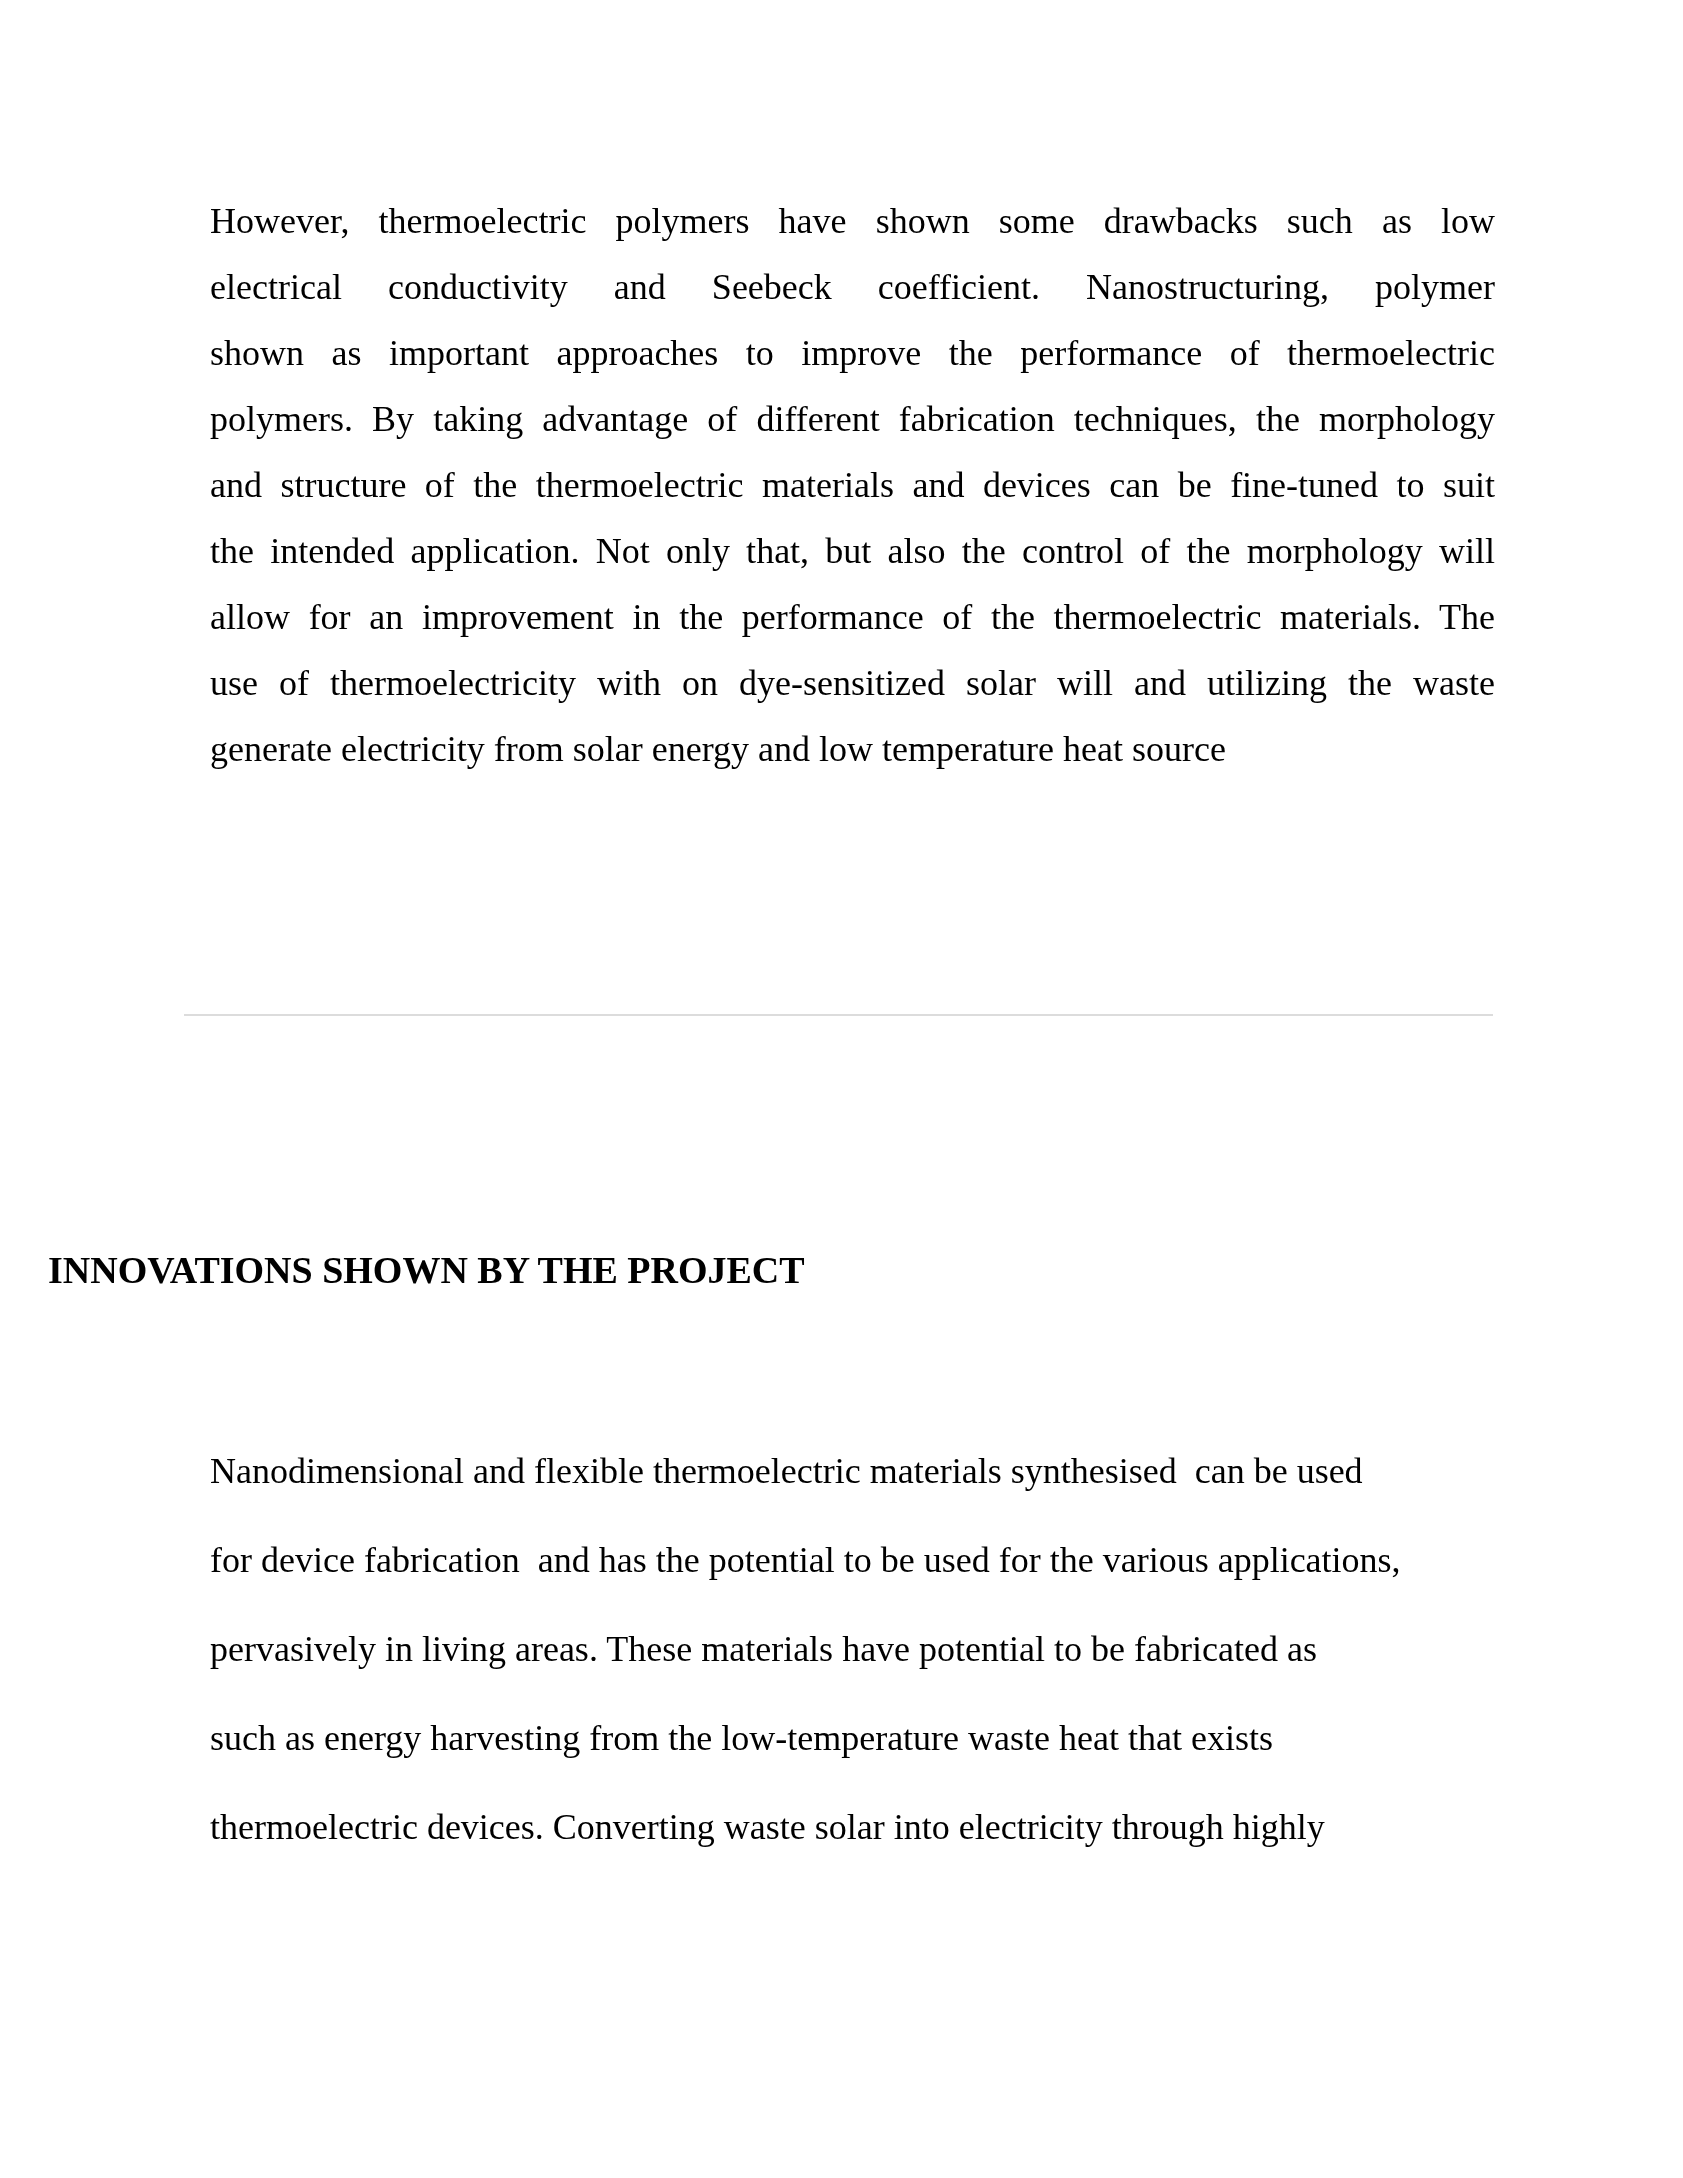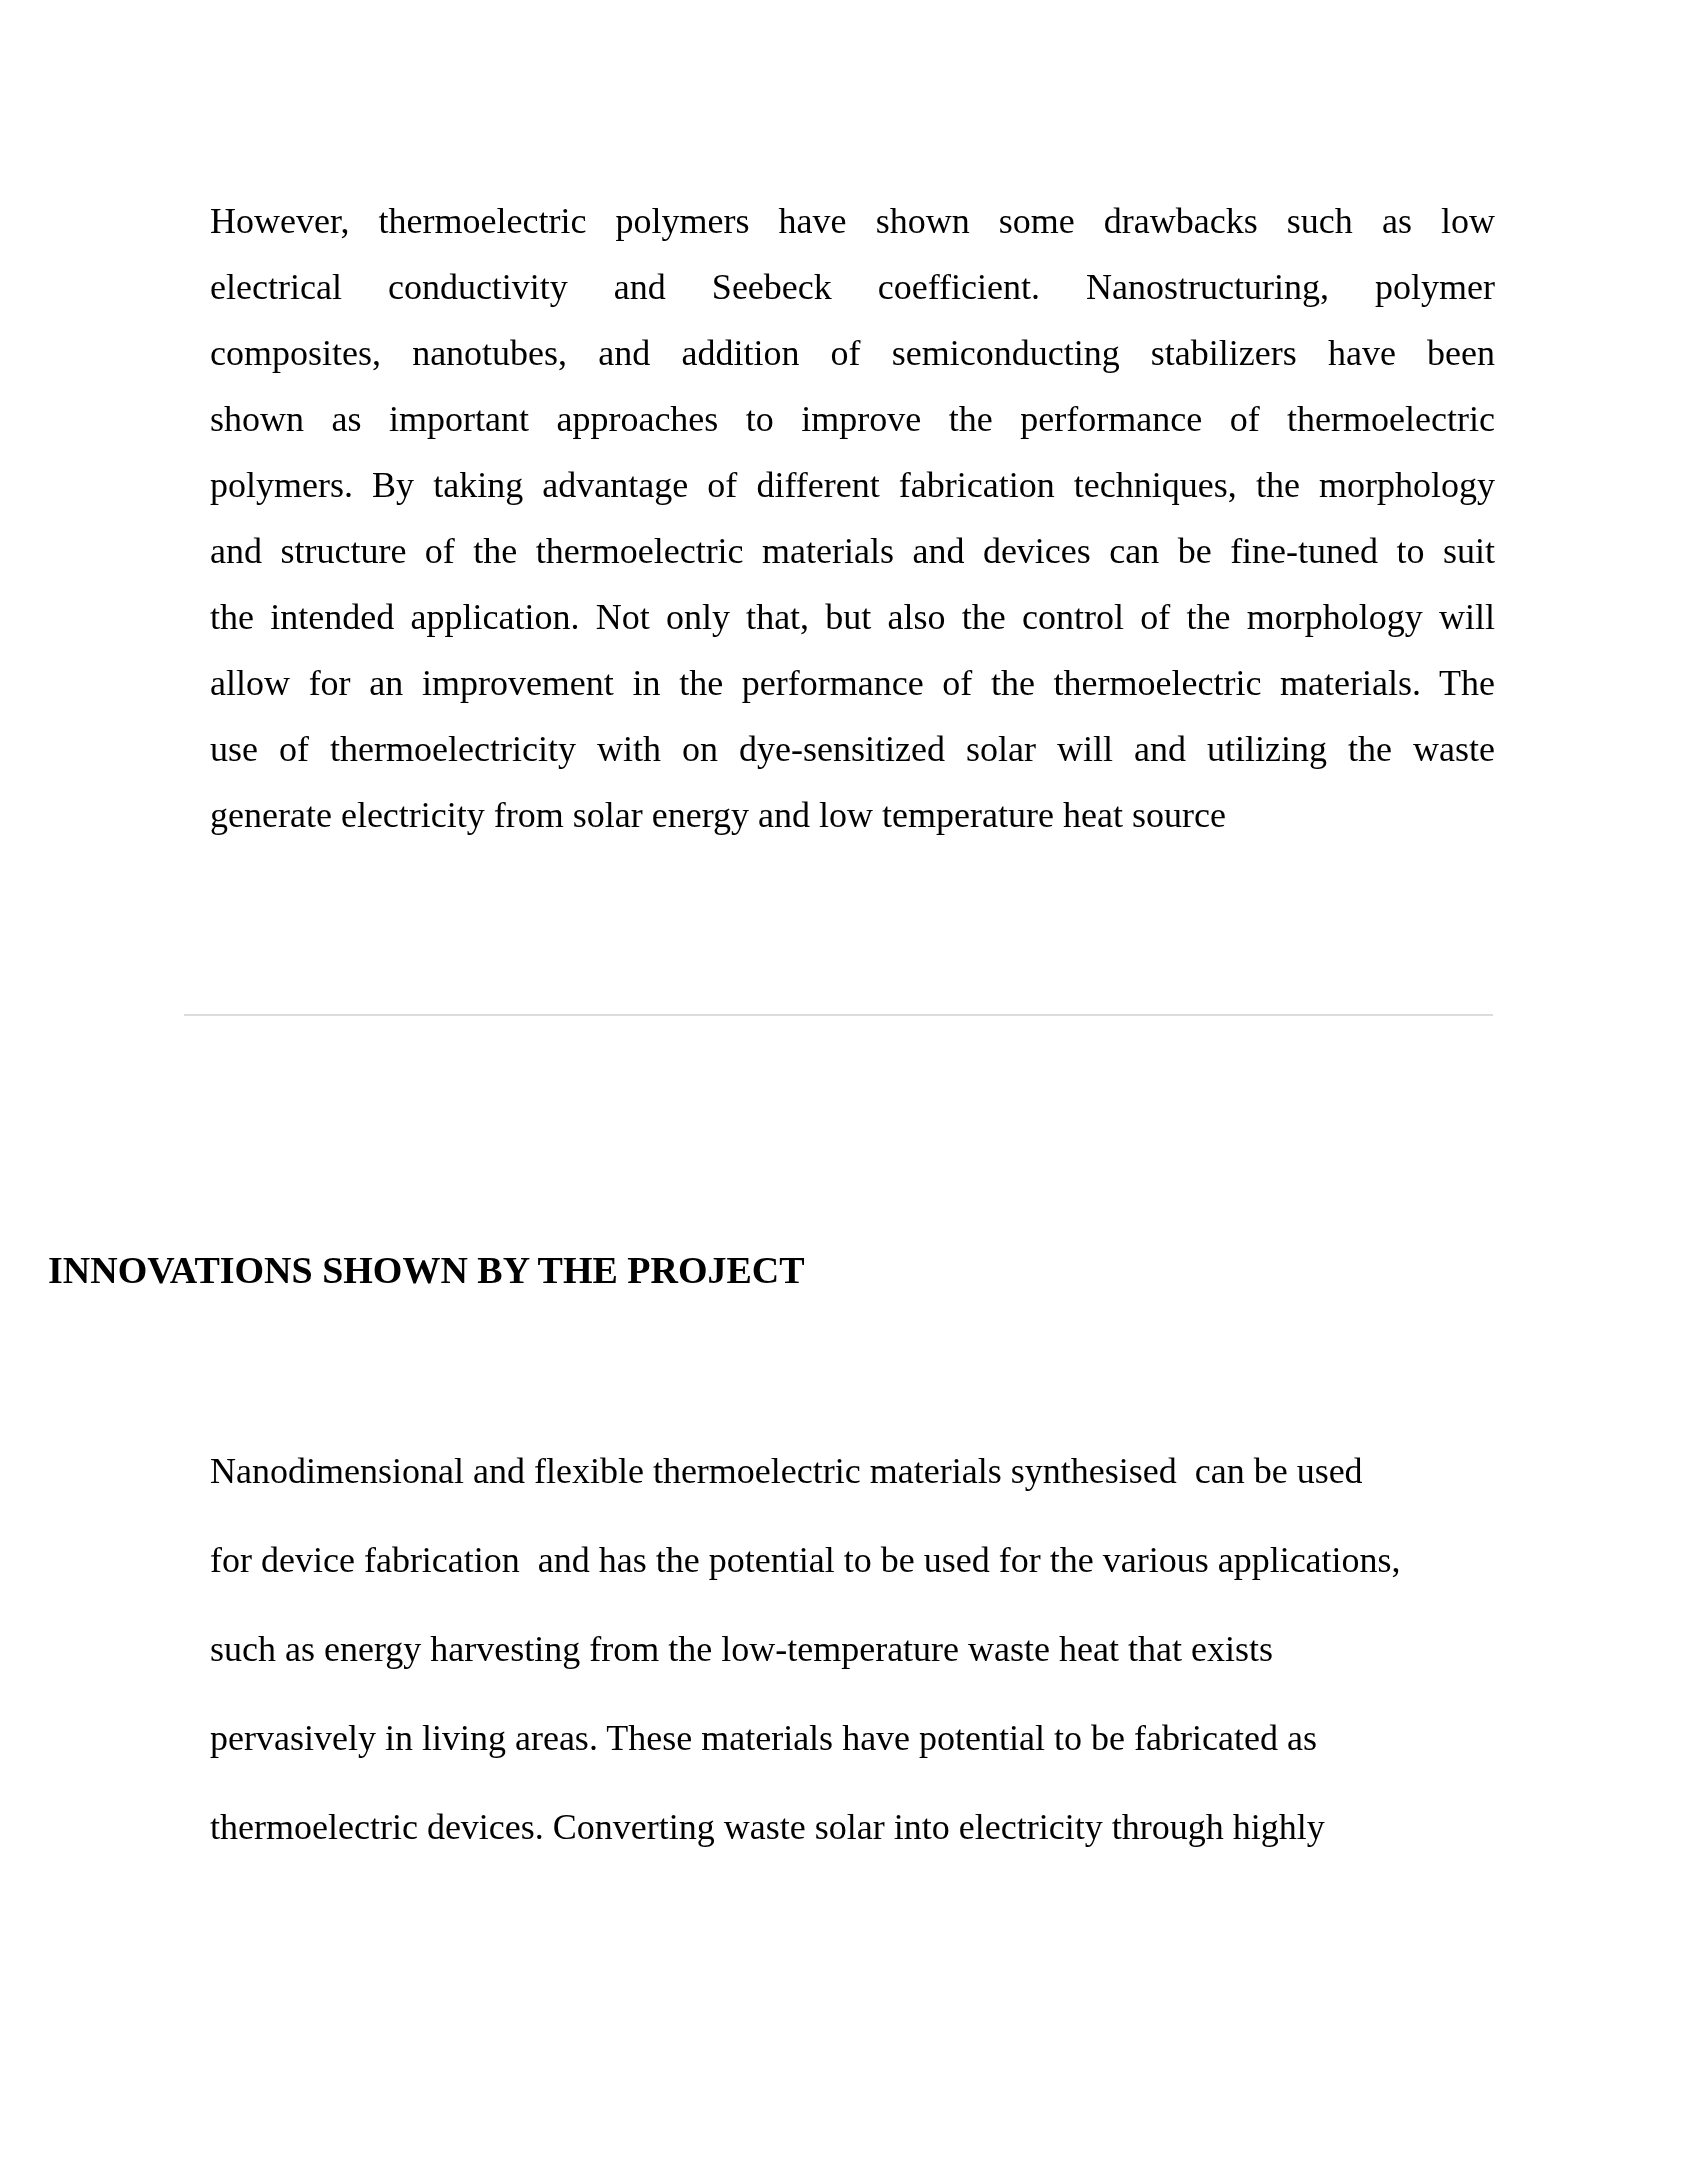--- a/index.html
+++ b/index.html
@@ -16,34 +16,33 @@
   .para2 { position: absolute; left: 199px; top: 1416px; width: 1307px;
            font-size: 36px; line-height: 89px; margin: 11px; }
   .para2 .line { display: block; height: 89px; white-space: pre; }
 </style>
 </head>
 <body>
 
 <div class="para1">
   <span class="line">However, thermoelectric polymers have shown some drawbacks such as low</span>
   <span class="line">electrical conductivity and Seebeck coefficient. Nanostructuring, polymer</span>
-  <span class="line">composites, nanotubes, and addition of semiconducting stabilizers have been</span>
   <span class="line">shown as important approaches to improve the performance of thermoelectric</span>
   <span class="line">polymers. By taking advantage of different fabrication techniques, the morphology</span>
   <span class="line">and structure of the thermoelectric materials and devices can be fine-tuned to suit</span>
   <span class="line">the intended application. Not only that, but also the control of the morphology will</span>
   <span class="line">allow for an improvement in the performance of the thermoelectric materials. The</span>
   <span class="line">use of thermoelectricity with on dye-sensitized solar will and utilizing the waste</span>
   <span class="line last">generate electricity from solar energy and low temperature heat source</span>
 </div>
 
 <div class="divider"></div>
 
 <h2 class="heading">INNOVATIONS SHOWN BY THE PROJECT</h2>
 
 <div class="para2">
   <span class="line">Nanodimensional and flexible thermoelectric materials synthesised  can be used</span>
   <span class="line">for device fabrication  and has the potential to be used for the various applications,</span>
+  <span class="line">pervasively in living areas. These materials have potential to be fabricated as</span>
   <span class="line">such as energy harvesting from the low-temperature waste heat that exists</span>
-  <span class="line">pervasively in living areas. These materials have potential to be fabricated as</span>
   <span class="line">thermoelectric devices. Converting waste solar into electricity through highly</span>
 </div>
 
 
 </body></html>

